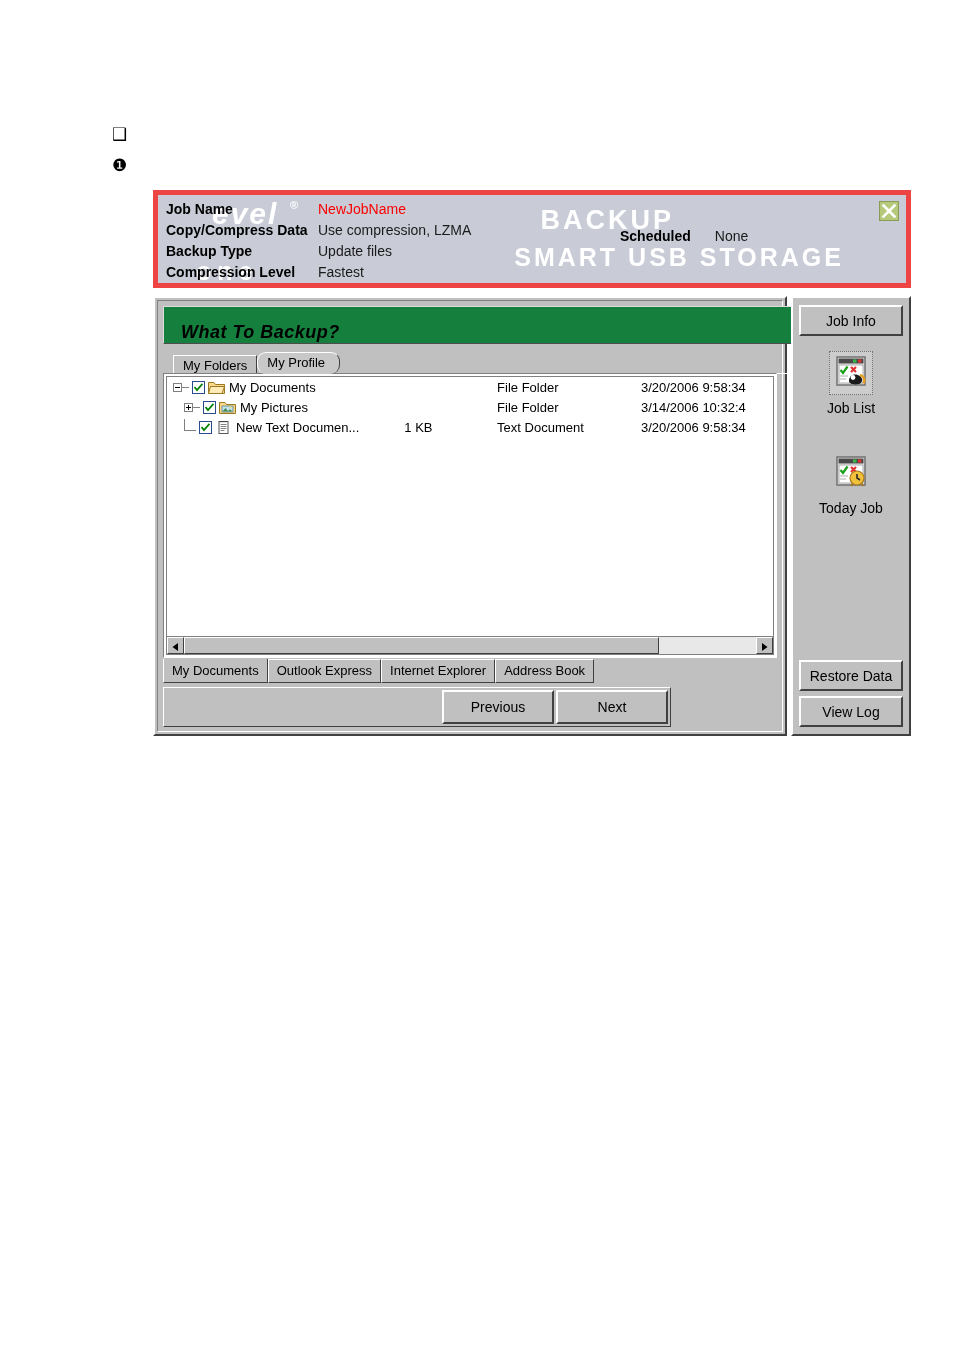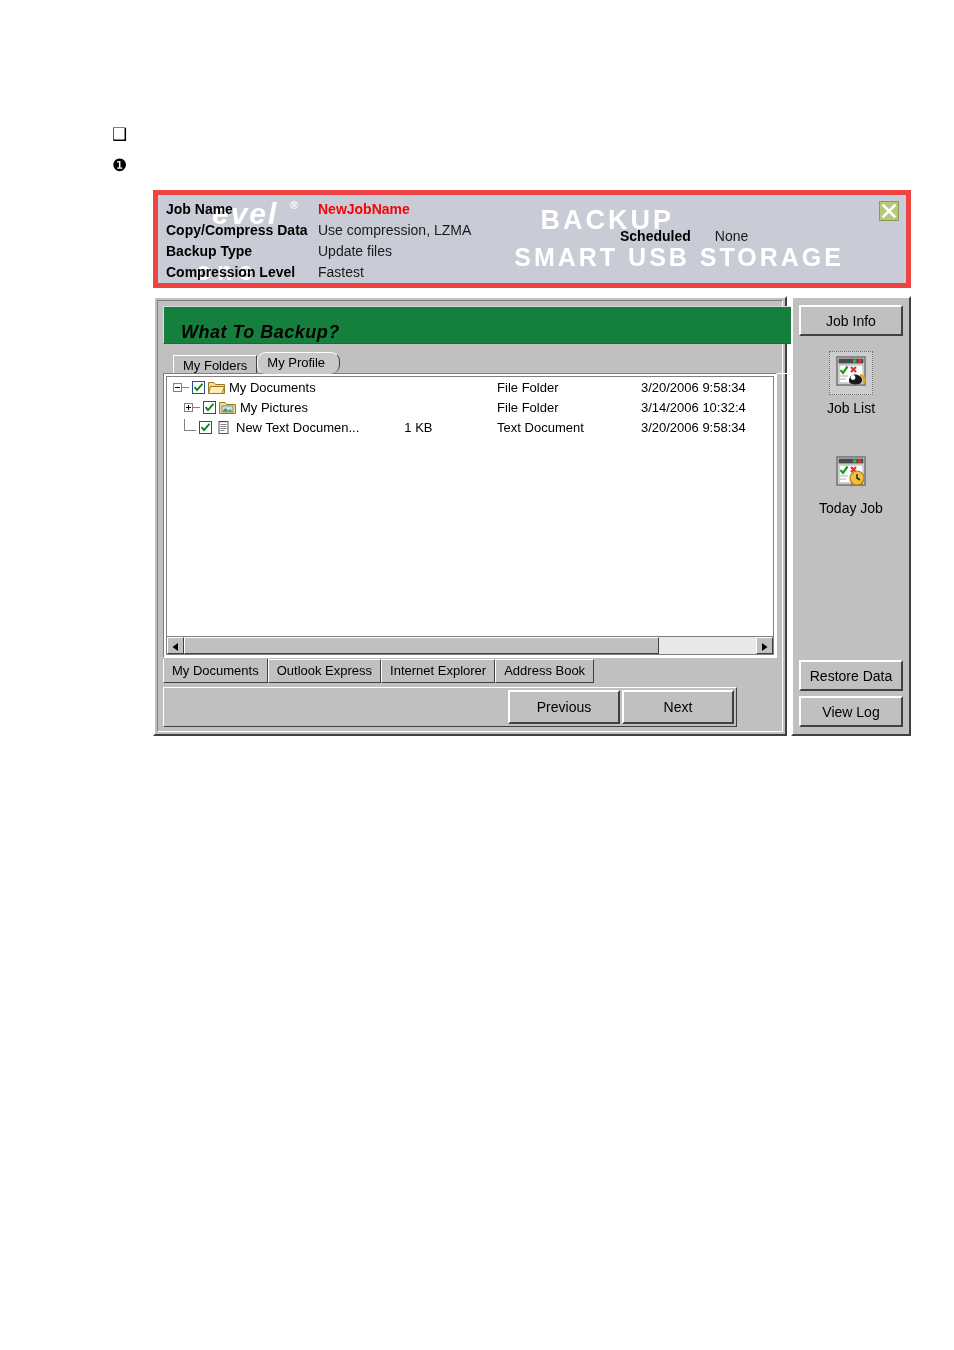--- a/index.html
+++ b/index.html
@@ -76,21 +76,21 @@
     color: #000;
     white-space: nowrap;
   }
   .banner-value {
     font-size: 14px;
     color: #1a1a1a;
     white-space: nowrap;
   }
   #job-name-value {
     color: #fb0000;
-    font-weight: bold;
+    font-weight: normal;
   }
   #sched-group {
     position: absolute;
     left: 462px;
     top: 33px;
     display: flex;
     align-items: baseline;
     z-index: 5;
   }
   #sched-label {
@@ -361,21 +361,21 @@
     border-left: 1px solid #ffffff;
     background: #c0c0c0;
     padding-top: 4px;
   }
   #btab-rest { flex: 1; height: 24px; }
 
   
   #nav-bar {
     position: absolute;
     left: 5px; top: 386px;
-    width: 574px; height: 40px;
+    width: 508px; height: 40px;
     box-sizing: border-box;
     background: #c0c0c0;
     border-top: 1px solid #ffffff;
     border-left: 1px solid #ffffff;
     border-right: 1px solid #404040;
     border-bottom: 1px solid #404040;
     display: flex;
     align-items: center;
     justify-content: flex-end;
   }

